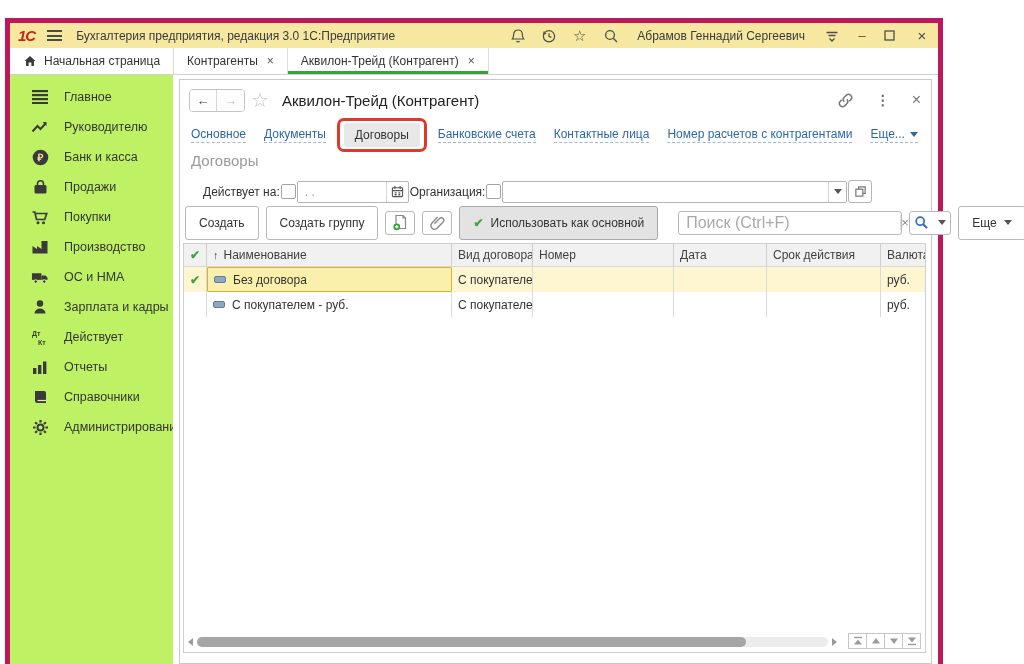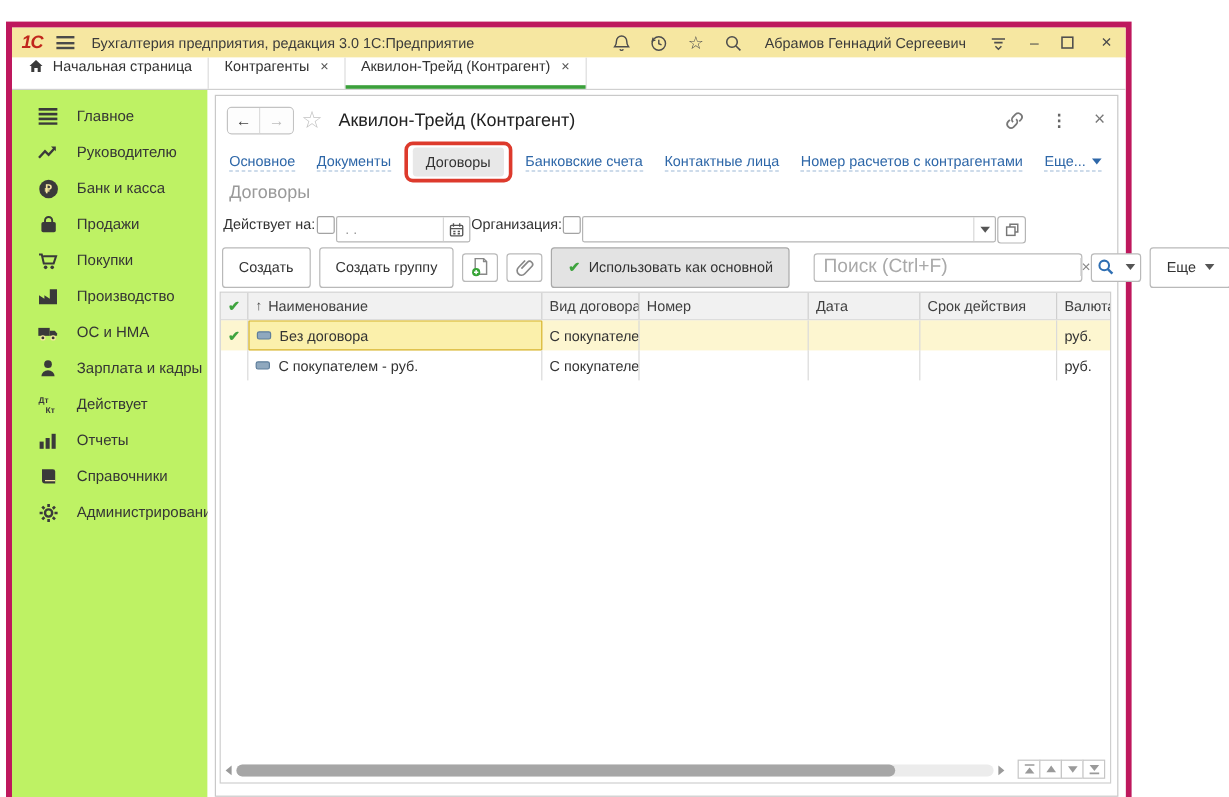--- a/index.html
+++ b/index.html
@@ -12,21 +12,21 @@
   .hamburger { width:15px; display:flex; flex-direction:column; gap:2.5px; margin-right:14px; cursor:pointer; }
   .hamburger i { display:block; height:2px; background:#4a4a4a; }
   .tb-title { font-size:12px; color:#3b3b3b; }
   .tb-right { margin-left:auto; display:flex; align-items:center; gap:14px; }
   .tb-ico { width:17px; height:17px; display:flex; align-items:center; justify-content:center; color:#4d4d4d; cursor:pointer; }
   .tb-user { font-size:12px; color:#3b3b3b; margin:0 4px; }
   .winbtn { width:16px; text-align:center; color:#4d4d4d; font-size:13px; cursor:pointer; }
 
   
   .tabbar { height:27px; background:#fff; border-bottom:1px solid #d0d0d0; display:flex; align-items:stretch; }
-  .tab { position:relative; display:flex; align-items:flex-start; gap:7px; padding:0 13px; border-right:1px solid #dcdcdc; font-size:12px; color:#333; cursor:pointer; white-space:nowrap; }
+  .tab { position:relative; display:flex; align-items:center; gap:7px; padding:0 13px; border-right:1px solid #dcdcdc; font-size:12px; color:#333; cursor:pointer; white-space:nowrap; }
   .tab .x { color:#555; font-size:12px; margin-left:2px; }
   .tab.active::after { content:""; position:absolute; left:0; right:0; bottom:0; height:3px; background:#3ba03b; }
 
   
   .bodyrow { display:flex; height:598px; }
   .sidebar { width:163px; background:#bef264; padding-top:7px; flex:none; }
   .side-item { height:30px; display:flex; align-items:center; padding-left:21px; gap:15px; font-size:12.5px; color:#353535; cursor:pointer; }
   .side-item .sic { width:18px; height:18px; flex:none; display:flex; align-items:center; justify-content:center; }
   .main { flex:1; position:relative; background:#fff; }
   .panel { position:absolute; left:6px; top:4px; right:6px; bottom:9px; border:1px solid #c9c9c9; background:#fff; }
@@ -47,21 +47,21 @@
   .navlinks { position:absolute; left:11px; top:41px; height:28px; display:flex; align-items:center; gap:18px; white-space:nowrap; }
   .nlink { color:#2e67a8; border-bottom:1px dashed #9cb8d6; padding-bottom:1px; cursor:pointer; }
   .chipwrap { position:relative; }
   .chip { background:#e8e8e8; border-radius:3px; padding:5px 11px; color:#333; cursor:pointer; display:inline-block; }
   .redbox { position:absolute; left:-7px; top:-5px; right:-7px; bottom:-5px; border:3px solid #dd3a2c; border-radius:7px; pointer-events:none; }
   .caret-blue { display:inline-block; width:0; height:0; border-left:4px solid transparent; border-right:4px solid transparent; border-top:5px solid #2e67a8; margin-left:5px; vertical-align:middle; }
 
   .section-title { position:absolute; left:11px; top:72px; font-size:15px; color:#9a9a9a; }
 
   
-  .filters { position:absolute; left:6px; top:100px; height:23px; display:flex; gap:1px; }
+  .filters { position:absolute; left:23px; top:100px; height:23px; display:flex; align-items:center; gap:1px; }
   .flabel { color:#333; }
   .cbx { width:15px; height:15px; border:1px solid #a3a3a3; border-radius:2px; background:#fff; cursor:pointer; }
   .inputbox { height:22px; border:1px solid #b5b5b5; border-radius:2px; background:#fff; display:flex; align-items:center; }
   .datebox { width:112px; }
   .datebox .ph { flex:1; padding-left:7px; color:#9a9a9a; }
   .datebox .cal { width:22px; display:flex; align-items:center; justify-content:center; border-left:1px solid #d7d7d7; height:100%; cursor:pointer; }
   .combobox { width:345px; }
   .combobox .val { flex:1; }
   .combobox .dd { width:18px; height:100%; display:flex; align-items:center; justify-content:center; border-left:1px solid #d7d7d7; cursor:pointer; }
   .caret { width:0; height:0; border-left:4px solid transparent; border-right:4px solid transparent; border-top:5px solid #555; }

